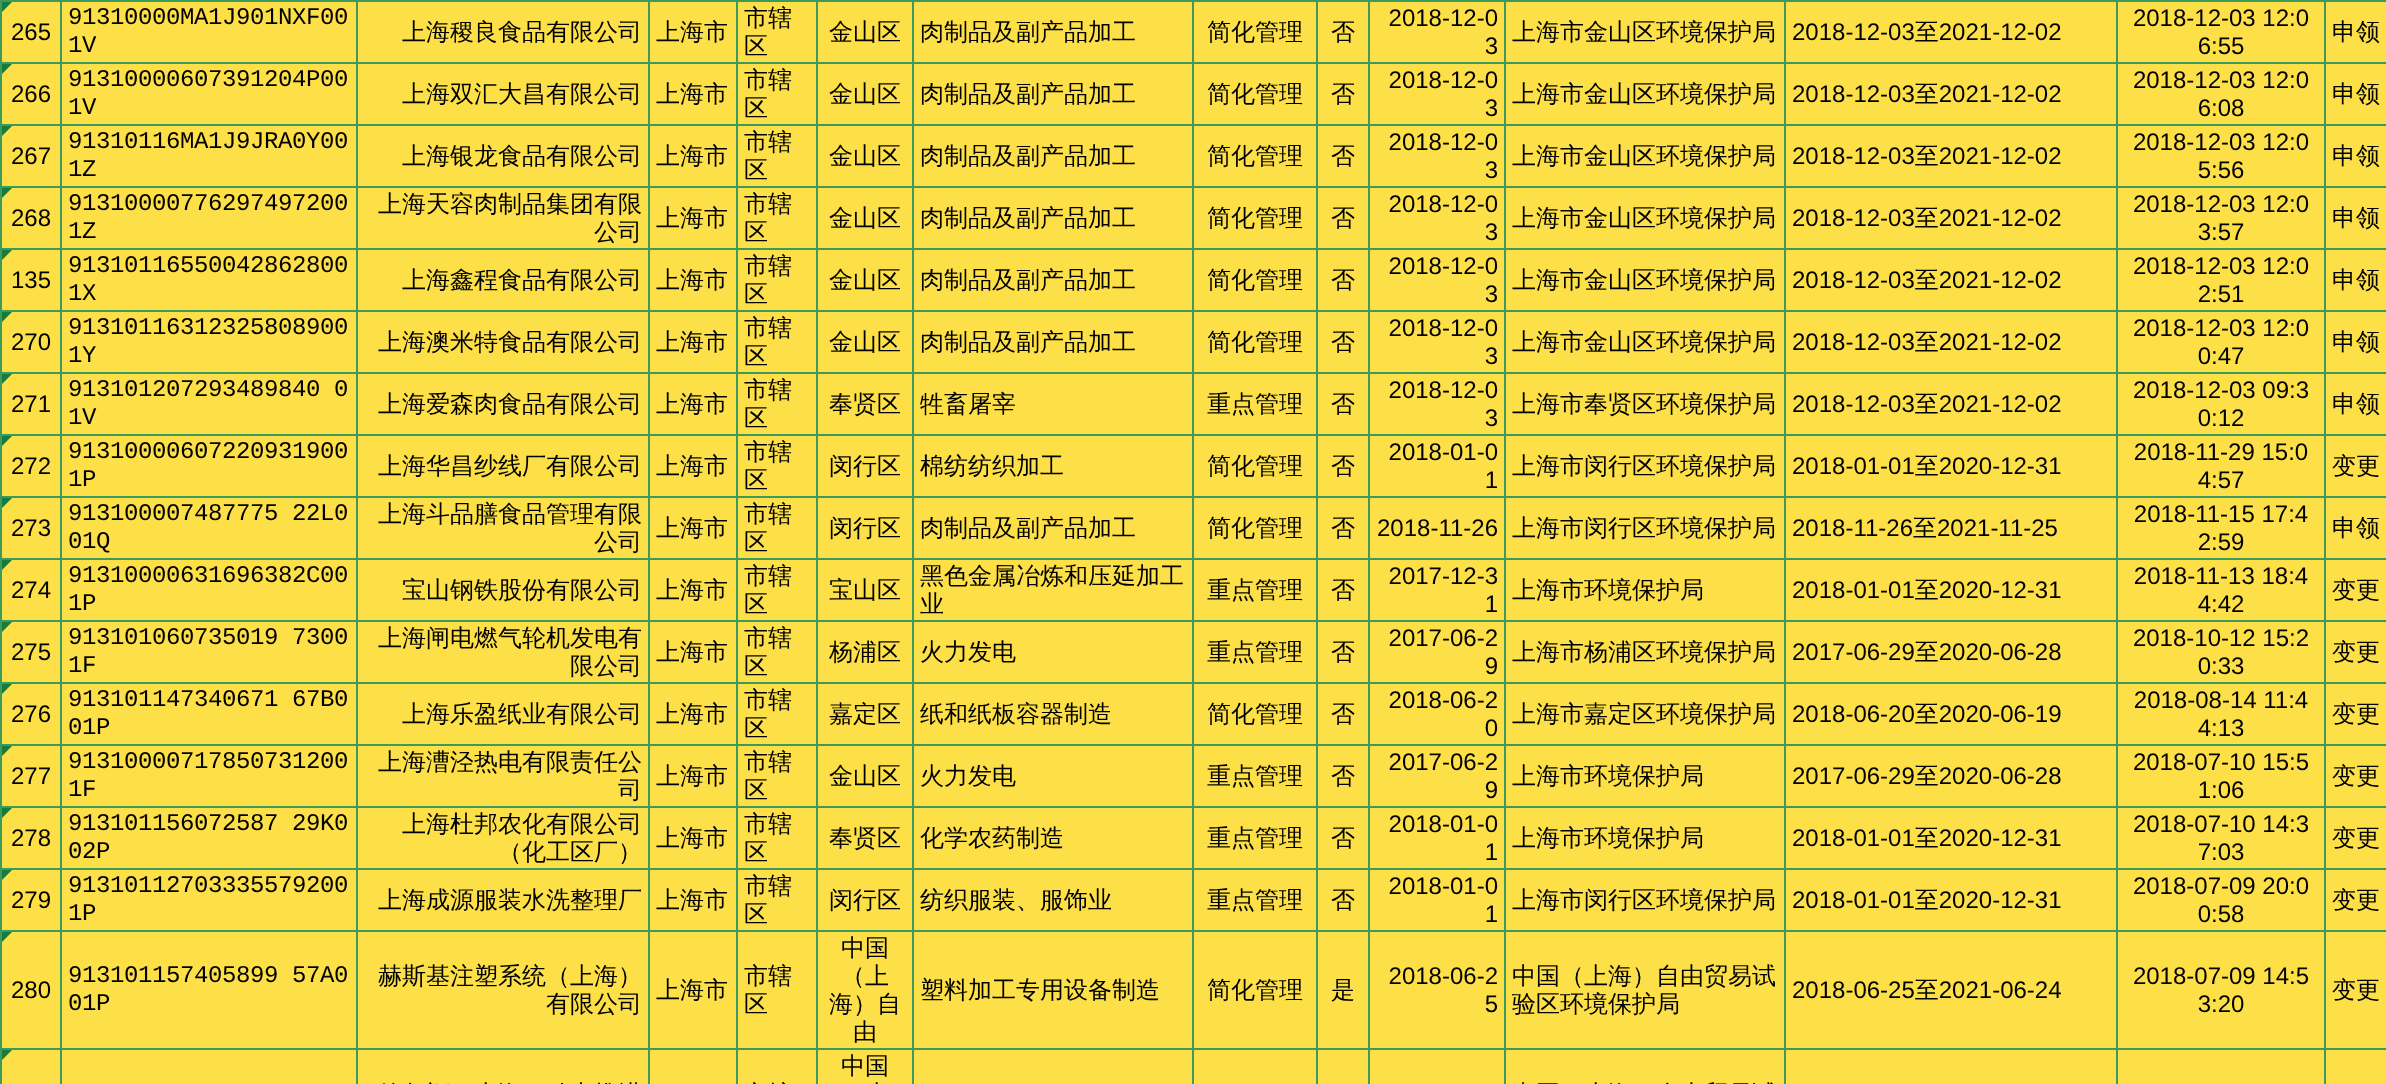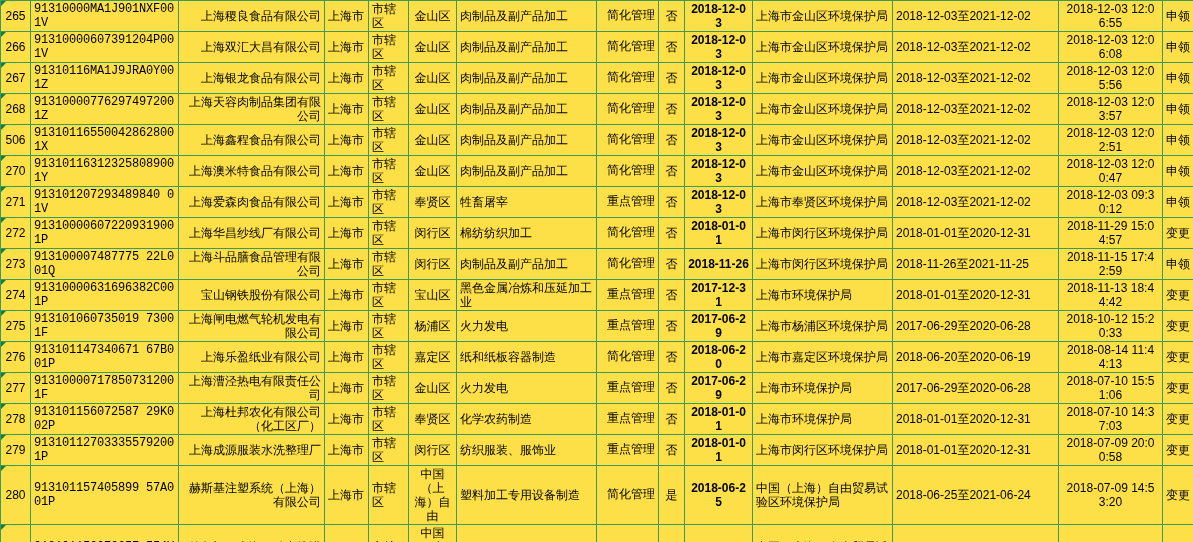--- a/index.html
+++ b/index.html
@@ -36,23 +36,23 @@
     height: 19px;
     box-sizing: border-box;
   }
   td.c-idx   { width: 30px;  text-align: center; }
   td.c-code  { width: 148px; text-align: left; font-family: Liberation Mono, monospace; letter-spacing: -0.2px;}
   td.c-name  { width: 146px; text-align: right; }
   td.c-city  { width: 44px;  text-align: left; }
   td.c-dist1 { width: 40px;  text-align: left; margin-left: 16px; }
   td.c-dist2 { width: 48px;  text-align: center; }
   td.c-ind   { width: 140px; text-align: left; }
-  td.c-mgmt  { width: 62px;  text-align: right; font-family: Liberation Mono, monospace; }
+  td.c-mgmt  { width: 62px;  text-align: center; }
   td.c-flag  { width: 26px;  text-align: center; }
-  td.c-date1 { width: 68px;  text-align: center; font-weight: bold; }
+  td.c-date1 { width: 68px;  text-align: right; }
   td.c-org   { width: 140px; text-align: left; }
   td.c-range { width: 166px; text-align: left; }
   td.c-ts    { width: 104px; text-align: center; }
   td.c-stat  { width: 34px;  text-align: left; }
 
   
   td.c-idx { position: relative; }
   td.c-idx .mark {
     position: absolute;
     left: 0; top: 0;
@@ -125,21 +125,21 @@
           <td class="c-ind">肉制品及副产品加工</td>
           <td class="c-mgmt">简化管理</td>
           <td class="c-flag">否</td>
           <td class="c-date1">2018-12-03</td>
           <td class="c-org">上海市金山区环境保护局</td>
           <td class="c-range">2018-12-03至2021-12-02</td>
           <td class="c-ts">2018-12-03 12:03:57</td>
           <td class="c-stat">申领</td>
         </tr>
         <tr>
-          <td class="c-idx"><span class="mark"></span><span>506</span></td>
+          <td class="c-idx"><span class="mark"></span><span>135</span></td>
           <td class="c-code">913101165500428628001X</td>
           <td class="c-name">上海鑫程食品有限公司</td>
           <td class="c-city">上海市</td>
           <td class="c-dist1">市辖区</td>
           <td class="c-dist2">金山区</td>
           <td class="c-ind">肉制品及副产品加工</td>
           <td class="c-mgmt">简化管理</td>
           <td class="c-flag">否</td>
           <td class="c-date1">2018-12-03</td>
           <td class="c-org">上海市金山区环境保护局</td>

